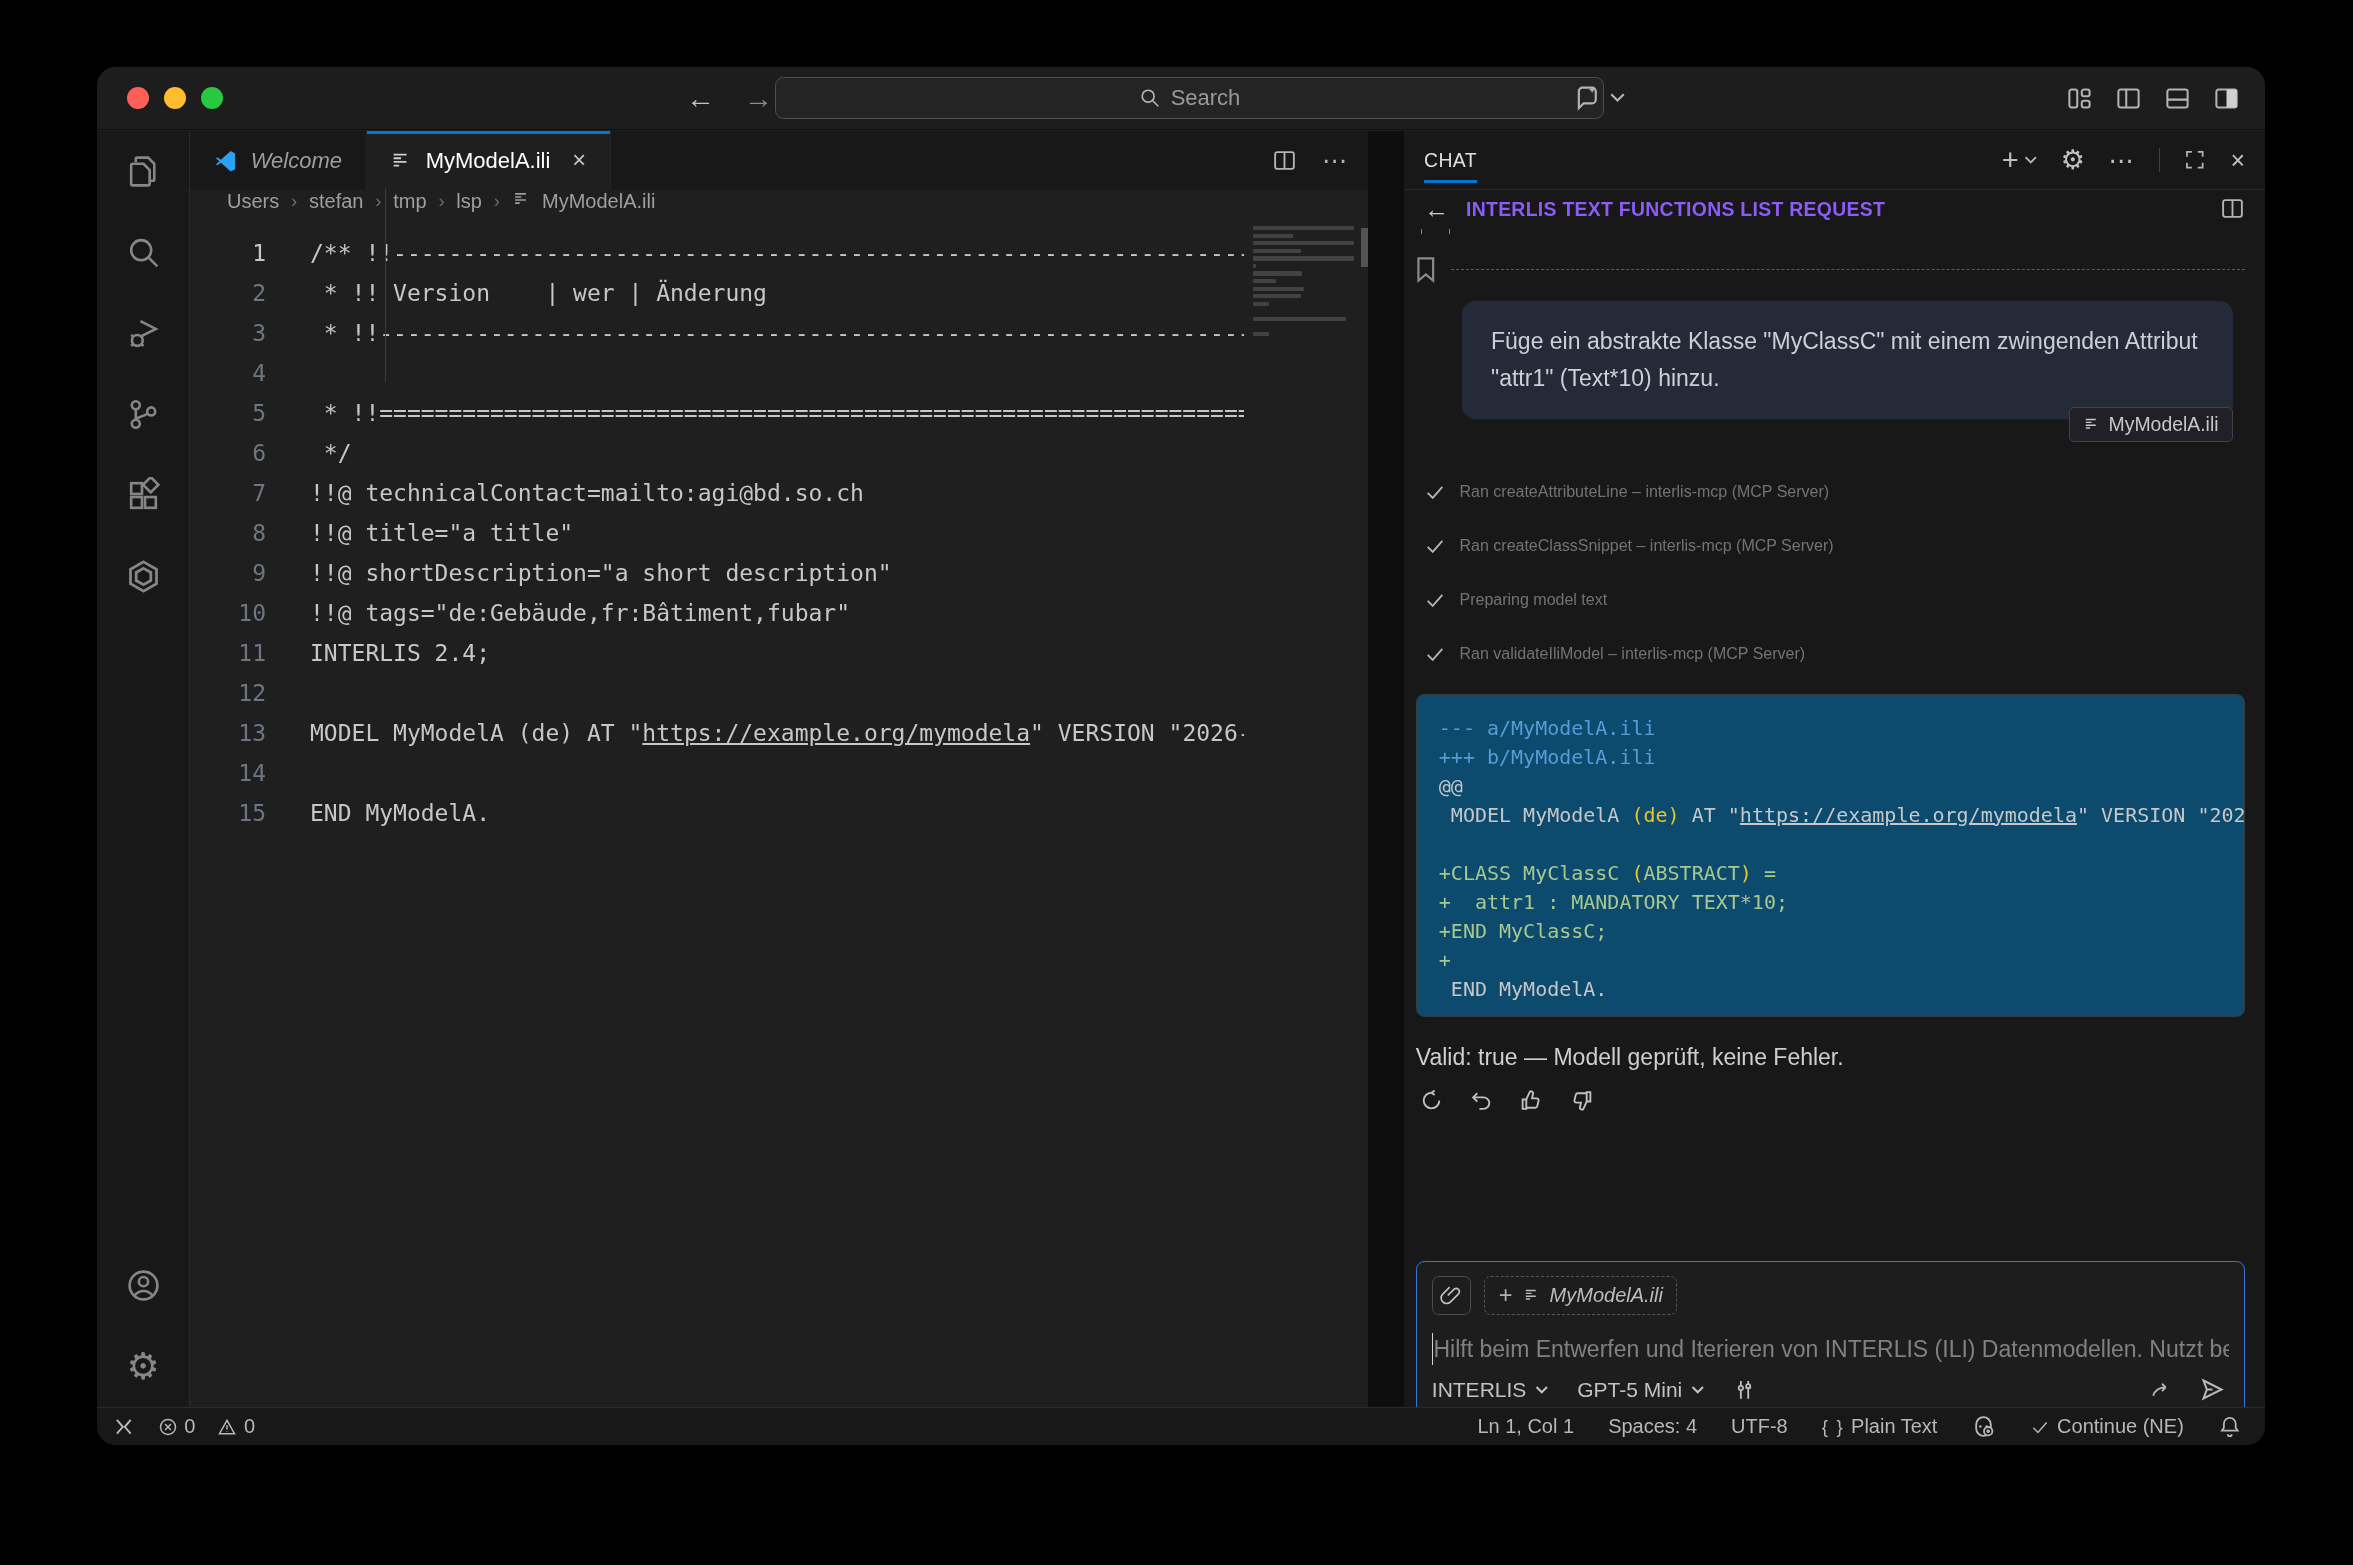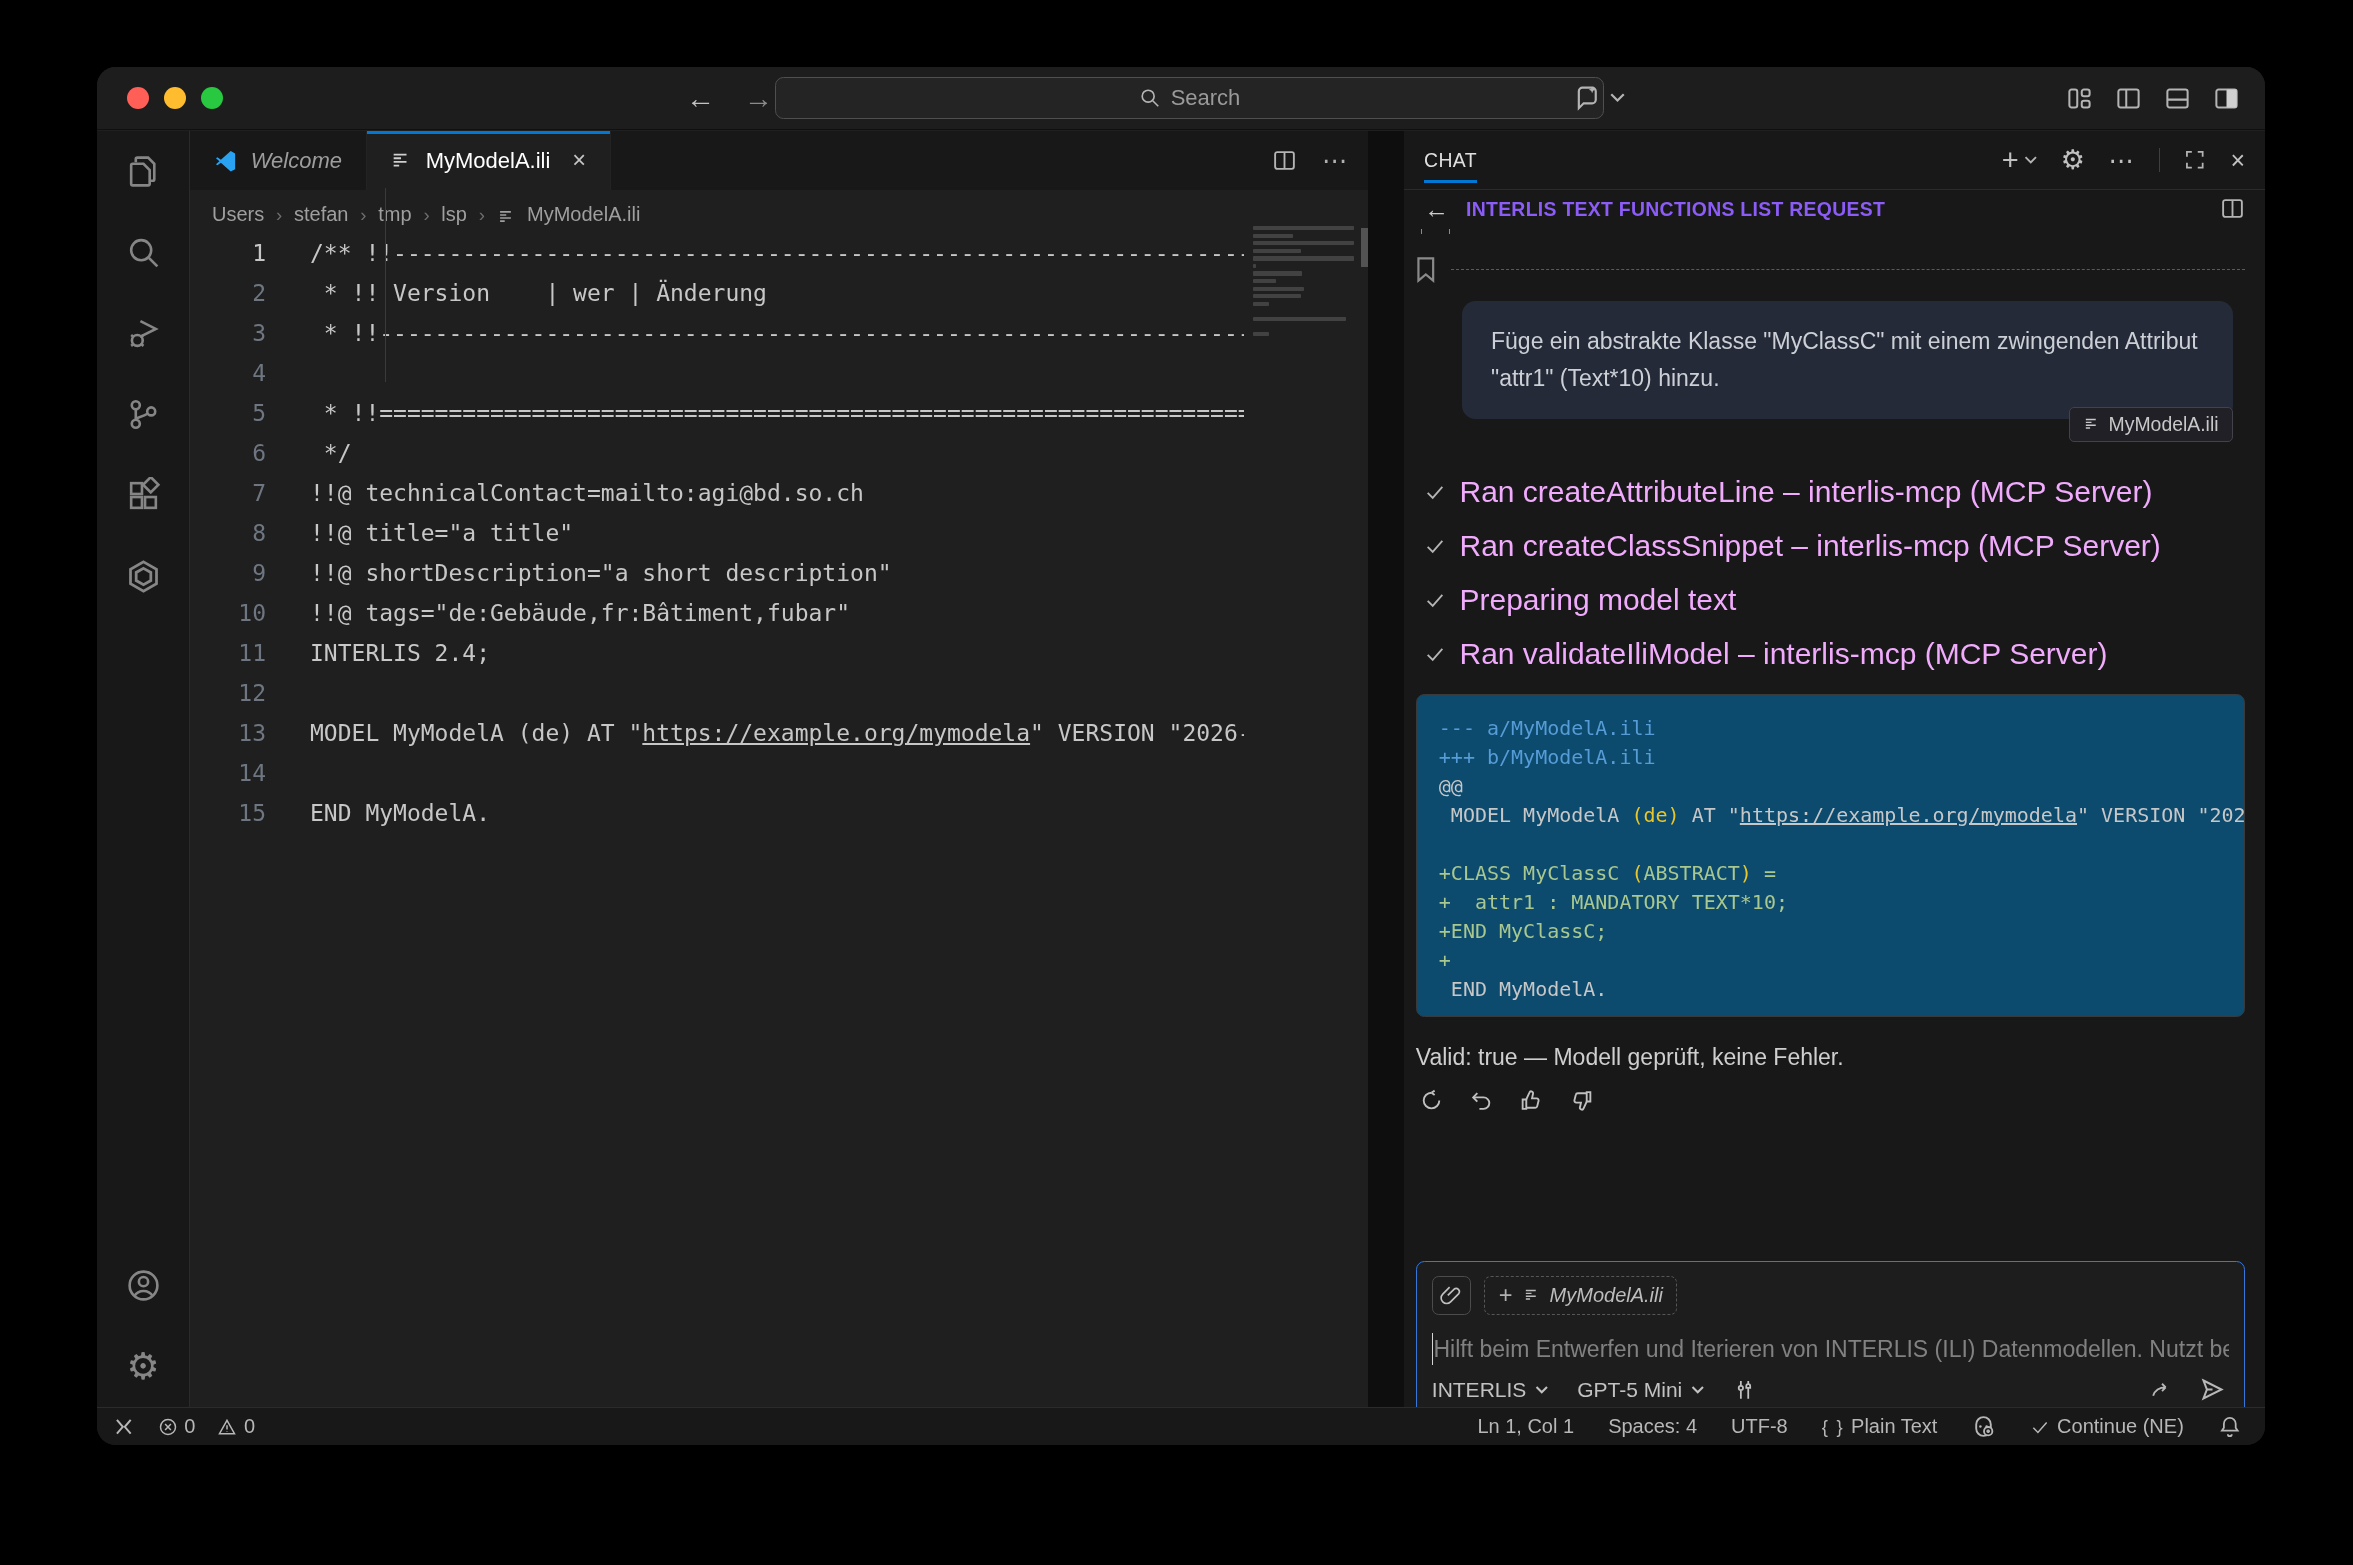--- a/index.html
+++ b/index.html
@@ -35,21 +35,21 @@
   
   .editorcol { position:absolute; left:93px; top:64px; width:1179px; bottom:38px; background:#1f1f1f; }
   .colgap { position:absolute; left:1271px; top:64px; width:36px; bottom:38px; background:#0e0e0e; }
   .tabstrip { position:absolute; left:0; top:0; width:100%; height:59px; background:#181818; display:flex; }
   .tab { height:59px; display:flex; align-items:center; gap:13.5px; padding:0 23.6px; font-size:22px;
     color:#9d9d9d; border-right:0.8px solid #232323; position:relative; }
   .tab.active { background:#1f1f1f; color:#fff; }
   .tab.active::before { content:""; position:absolute; left:0; top:0; right:0; height:2.5px; background:#0078d4; }
   .tab .close { font-size:23.6px; color:#c4c4c4; margin-left:8.4px; }
   .tab-right { margin-left:auto; display:flex; align-items:center; gap:25px; padding-right:22px; color:#b0b0b0; }
-  .breadcrumb { position:absolute; left:0; top:59px; width:100%; height:36px; display:flex; align-items:flex-end;
+  .breadcrumb { position:absolute; left:15px; top:59px; width:100%; height:36px; display:flex; align-items:flex-start;
     gap:11.8px; padding-left:22px; color:#9f9f9f; font-size:20px; background:#1f1f1f; }
   .breadcrumb .sep { color:#6e6e6e; font-size:18.5px; }
   .codearea { position:absolute; left:0; top:95px; right:125px; bottom:0; overflow:hidden;
     font-family:"DejaVu Sans Mono",monospace; font-size:23px; line-height:40px; padding-top:6.7px; }
   .codeline { display:flex; white-space:pre; }
   .codeline .ln { width:76px; text-align:right; color:#6e7681; flex:none; }
   .codeline.activeln .ln { color:#c6c6c6; }
   .codeline .lc { padding-left:44px; color:#c7c7c7; }
   .seg.link { text-decoration:underline; }
   .indent-guide { position:absolute; left:195px; top:57px; width:0.8px; height:194px; background:#3a3a3a; }
@@ -76,21 +76,21 @@
   .chat-body { position:absolute; left:0; top:98px; right:0; bottom:0; overflow:hidden; }
   .clipped-row { position:absolute; left:17px; top:-6.7px; display:flex; gap:40px; }
   .clipped-row .cr { width:29px; height:11.8px; border:1.7px solid #8a8a8a; border-bottom:none; border-radius:2.5px 2.5px 0 0; }
   .marker-row { position:absolute; left:10px; top:27px; right:20px; display:flex; align-items:center; gap:13.5px; }
   .dashline { flex:1; border-top:1.7px dashed #5a5a5a; }
   .bubble { position:absolute; left:58px; top:72px; right:32px; background:#242a38; border-radius:13.5px;
     padding:22px 29px; color:#ccd0d6; font-size:23px; line-height:37px; }
   .att-chip { position:absolute; right:32px; top:178px; height:35px; display:flex; align-items:center; gap:8.4px;
     border:0.8px solid #42424a; background:#202026; border-radius:5px; padding:0 13.5px; color:#c8c8c8; font-size:19.4px; }
   .tools { position:absolute; left:20px; top:236px; right:20px; }
-  .toolrow { display:flex; align-items:center; gap:13.5px; height:54px; color:#f0abfc; font-size:30px; }
+  .toolrow { display:flex; align-items:center; gap:13.5px; height:54px; color:#737373; font-size:16px; }
   .toolrow svg { stroke:#b5b5b5; fill:none; stroke-width:2; flex:none; }
   .diffbox { position:absolute; left:11.8px; top:465px; right:20px; height:323px; background:#0c4a6e;
     border:0.8px solid #3a3a3a; border-radius:8.4px; padding:18.5px 22px; overflow:hidden;
     font-family:"DejaVu Sans Mono",monospace; font-size:20px; line-height:29px; }
   .dl { white-space:pre; color:#c7c7c7; }
   .dl.meta { color:#569cd6; }
   .dl.add { color:#a9c88f; }
   .dl .gold { color:#e9c62b; }
   .dl .link { text-decoration:underline; }
   .result { position:absolute; left:11.8px; top:815px; color:#cfcfcf; font-size:23px; }

